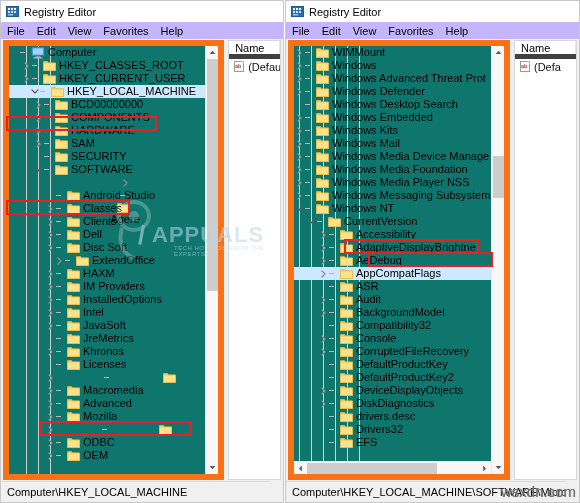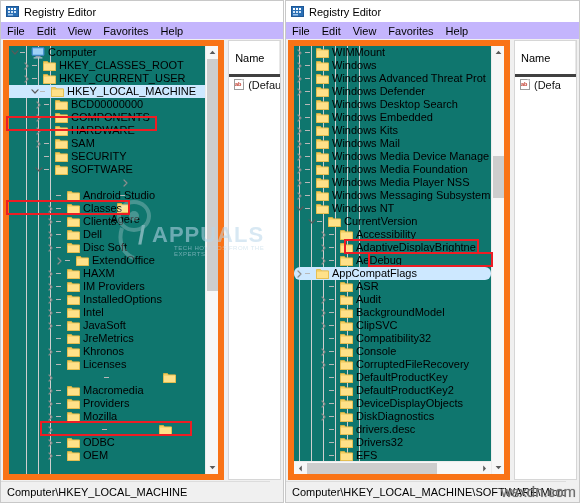--- a/index.html
+++ b/index.html
@@ -78,22 +78,22 @@
   .splitter{width:4px;background:#f0f0f0;flex:0 0 auto;cursor:col-resize;}
   .list-pane{
     position:relative;
     flex:1 1 auto;
     background:#ffffff;
     border:1px solid #d6d6d6;
     box-sizing:border-box;
     overflow:hidden;
   }
   .col-header{
-    height:36px;
-    border-bottom:3px solid #404040;
+    height:18px;
+    border-bottom:5px solid #404040;
     box-sizing:border-box;
     display:flex;
     align-items:flex-start;
     background:#ffffff;
   }
   .col-header .col{
     font-size:11px;
     padding-left:6px;
     color:#000;
     border-right:1px solid #e8e8e8;
@@ -636,21 +636,21 @@
             <span class="twisty">
               <svg width="7" height="8" viewBox="0 0 7 8">
                 <path d="M2 1 L5 4 L2 7" fill="none" stroke="#8d8d8d" stroke-width="1.2" stroke-linecap="round" stroke-linejoin="round"></path>
               </svg>
             </span>
             <span class="conn"></span>
             <span class="folder"><svg width="13" height="11" viewBox="0 0 13 11">
                 <path d="M0.5 1.5 L4.5 1.5 L5.5 3 L12.5 3 L12.5 10.5 L0.5 10.5 Z" fill="#fdd96a" stroke="#e0b43c" stroke-width="0.8"></path>
                 <path d="M0.5 3 L12.5 3 L12.5 10.5 L0.5 10.5 Z" fill="#ffe189" stroke="#e3b948" stroke-width="0.7"></path>
               </svg></span>
-            <span class="lbl">Providers</span>
+            <span class="lbl">Advanced</span>
           </div>
           <div class="row" style="padding-left: 36px;">
             <span class="twisty">
               <svg width="7" height="8" viewBox="0 0 7 8">
                 <path d="M2 1 L5 4 L2 7" fill="none" stroke="#8d8d8d" stroke-width="1.2" stroke-linecap="round" stroke-linejoin="round"></path>
               </svg>
             </span>
             <span class="conn"></span>
             <span class="folder"><svg width="13" height="11" viewBox="0 0 13 11">
                 <path d="M0.5 1.5 L4.5 1.5 L5.5 3 L12.5 3 L12.5 10.5 L0.5 10.5 Z" fill="#fdd96a" stroke="#e0b43c" stroke-width="0.8"></path>
@@ -986,21 +986,21 @@
                 <path d="M2 1 L5 4 L2 7" fill="none" stroke="#8d8d8d" stroke-width="1.2" stroke-linecap="round" stroke-linejoin="round"></path>
               </svg>
             </span>
             <span class="conn"></span>
             <span class="folder"><svg width="13" height="11" viewBox="0 0 13 11">
                 <path d="M0.5 1.5 L4.5 1.5 L5.5 3 L12.5 3 L12.5 10.5 L0.5 10.5 Z" fill="#fdd96a" stroke="#e0b43c" stroke-width="0.8"></path>
                 <path d="M0.5 3 L12.5 3 L12.5 10.5 L0.5 10.5 Z" fill="#ffe189" stroke="#e3b948" stroke-width="0.7"></path>
               </svg></span>
             <span class="lbl">AeDebug</span>
           </div>
-          <div class="row sel" style=" border-radius: 6px;">
+          <div class="row sel" style="padding-left: 24px;">
             <span class="twisty">
               <svg width="7" height="8" viewBox="0 0 7 8">
                 <path d="M2 1 L5 4 L2 7" fill="none" stroke="#8d8d8d" stroke-width="1.2" stroke-linecap="round" stroke-linejoin="round"></path>
               </svg>
             </span>
             <span class="conn"></span>
             <span class="folder"><svg width="13" height="11" viewBox="0 0 13 11">
                 <path d="M0.5 1.5 L4.5 1.5 L5.5 3 L12.5 3 L12.5 10.5 L0.5 10.5 Z" fill="#fdd96a" stroke="#e0b43c" stroke-width="0.8"></path>
                 <path d="M0.5 3 L12.5 3 L12.5 10.5 L0.5 10.5 Z" fill="#ffe189" stroke="#e3b948" stroke-width="0.7"></path>
               </svg></span>
@@ -1033,33 +1033,20 @@
               <svg width="7" height="8" viewBox="0 0 7 8">
                 <path d="M2 1 L5 4 L2 7" fill="none" stroke="#8d8d8d" stroke-width="1.2" stroke-linecap="round" stroke-linejoin="round"></path>
               </svg>
             </span>
             <span class="conn"></span>
             <span class="folder"><svg width="13" height="11" viewBox="0 0 13 11">
                 <path d="M0.5 1.5 L4.5 1.5 L5.5 3 L12.5 3 L12.5 10.5 L0.5 10.5 Z" fill="#fdd96a" stroke="#e0b43c" stroke-width="0.8"></path>
                 <path d="M0.5 3 L12.5 3 L12.5 10.5 L0.5 10.5 Z" fill="#ffe189" stroke="#e3b948" stroke-width="0.7"></path>
               </svg></span>
             <span class="lbl">BackgroundModel</span>
-          </div>
-          <div class="row" style="padding-left: 24px;">
-            <span class="twisty">
-              <svg width="7" height="8" viewBox="0 0 7 8">
-                <path d="M2 1 L5 4 L2 7" fill="none" stroke="#8d8d8d" stroke-width="1.2" stroke-linecap="round" stroke-linejoin="round"></path>
-              </svg>
-            </span>
-            <span class="conn"></span>
-            <span class="folder"><svg width="13" height="11" viewBox="0 0 13 11">
-                <path d="M0.5 1.5 L4.5 1.5 L5.5 3 L12.5 3 L12.5 10.5 L0.5 10.5 Z" fill="#fdd96a" stroke="#e0b43c" stroke-width="0.8"></path>
-                <path d="M0.5 3 L12.5 3 L12.5 10.5 L0.5 10.5 Z" fill="#ffe189" stroke="#e3b948" stroke-width="0.7"></path>
-              </svg></span>
-            <span class="lbl">ClipSVC</span>
           </div>
           <div class="row" style="padding-left: 24px;">
             <span class="twisty"></span>
             <span class="conn"></span>
             <span class="folder"><svg width="13" height="11" viewBox="0 0 13 11">
                 <path d="M0.5 1.5 L4.5 1.5 L5.5 3 L12.5 3 L12.5 10.5 L0.5 10.5 Z" fill="#fdd96a" stroke="#e0b43c" stroke-width="0.8"></path>
                 <path d="M0.5 3 L12.5 3 L12.5 10.5 L0.5 10.5 Z" fill="#ffe189" stroke="#e3b948" stroke-width="0.7"></path>
               </svg></span>
             <span class="lbl">Compatibility32</span>
           </div>

